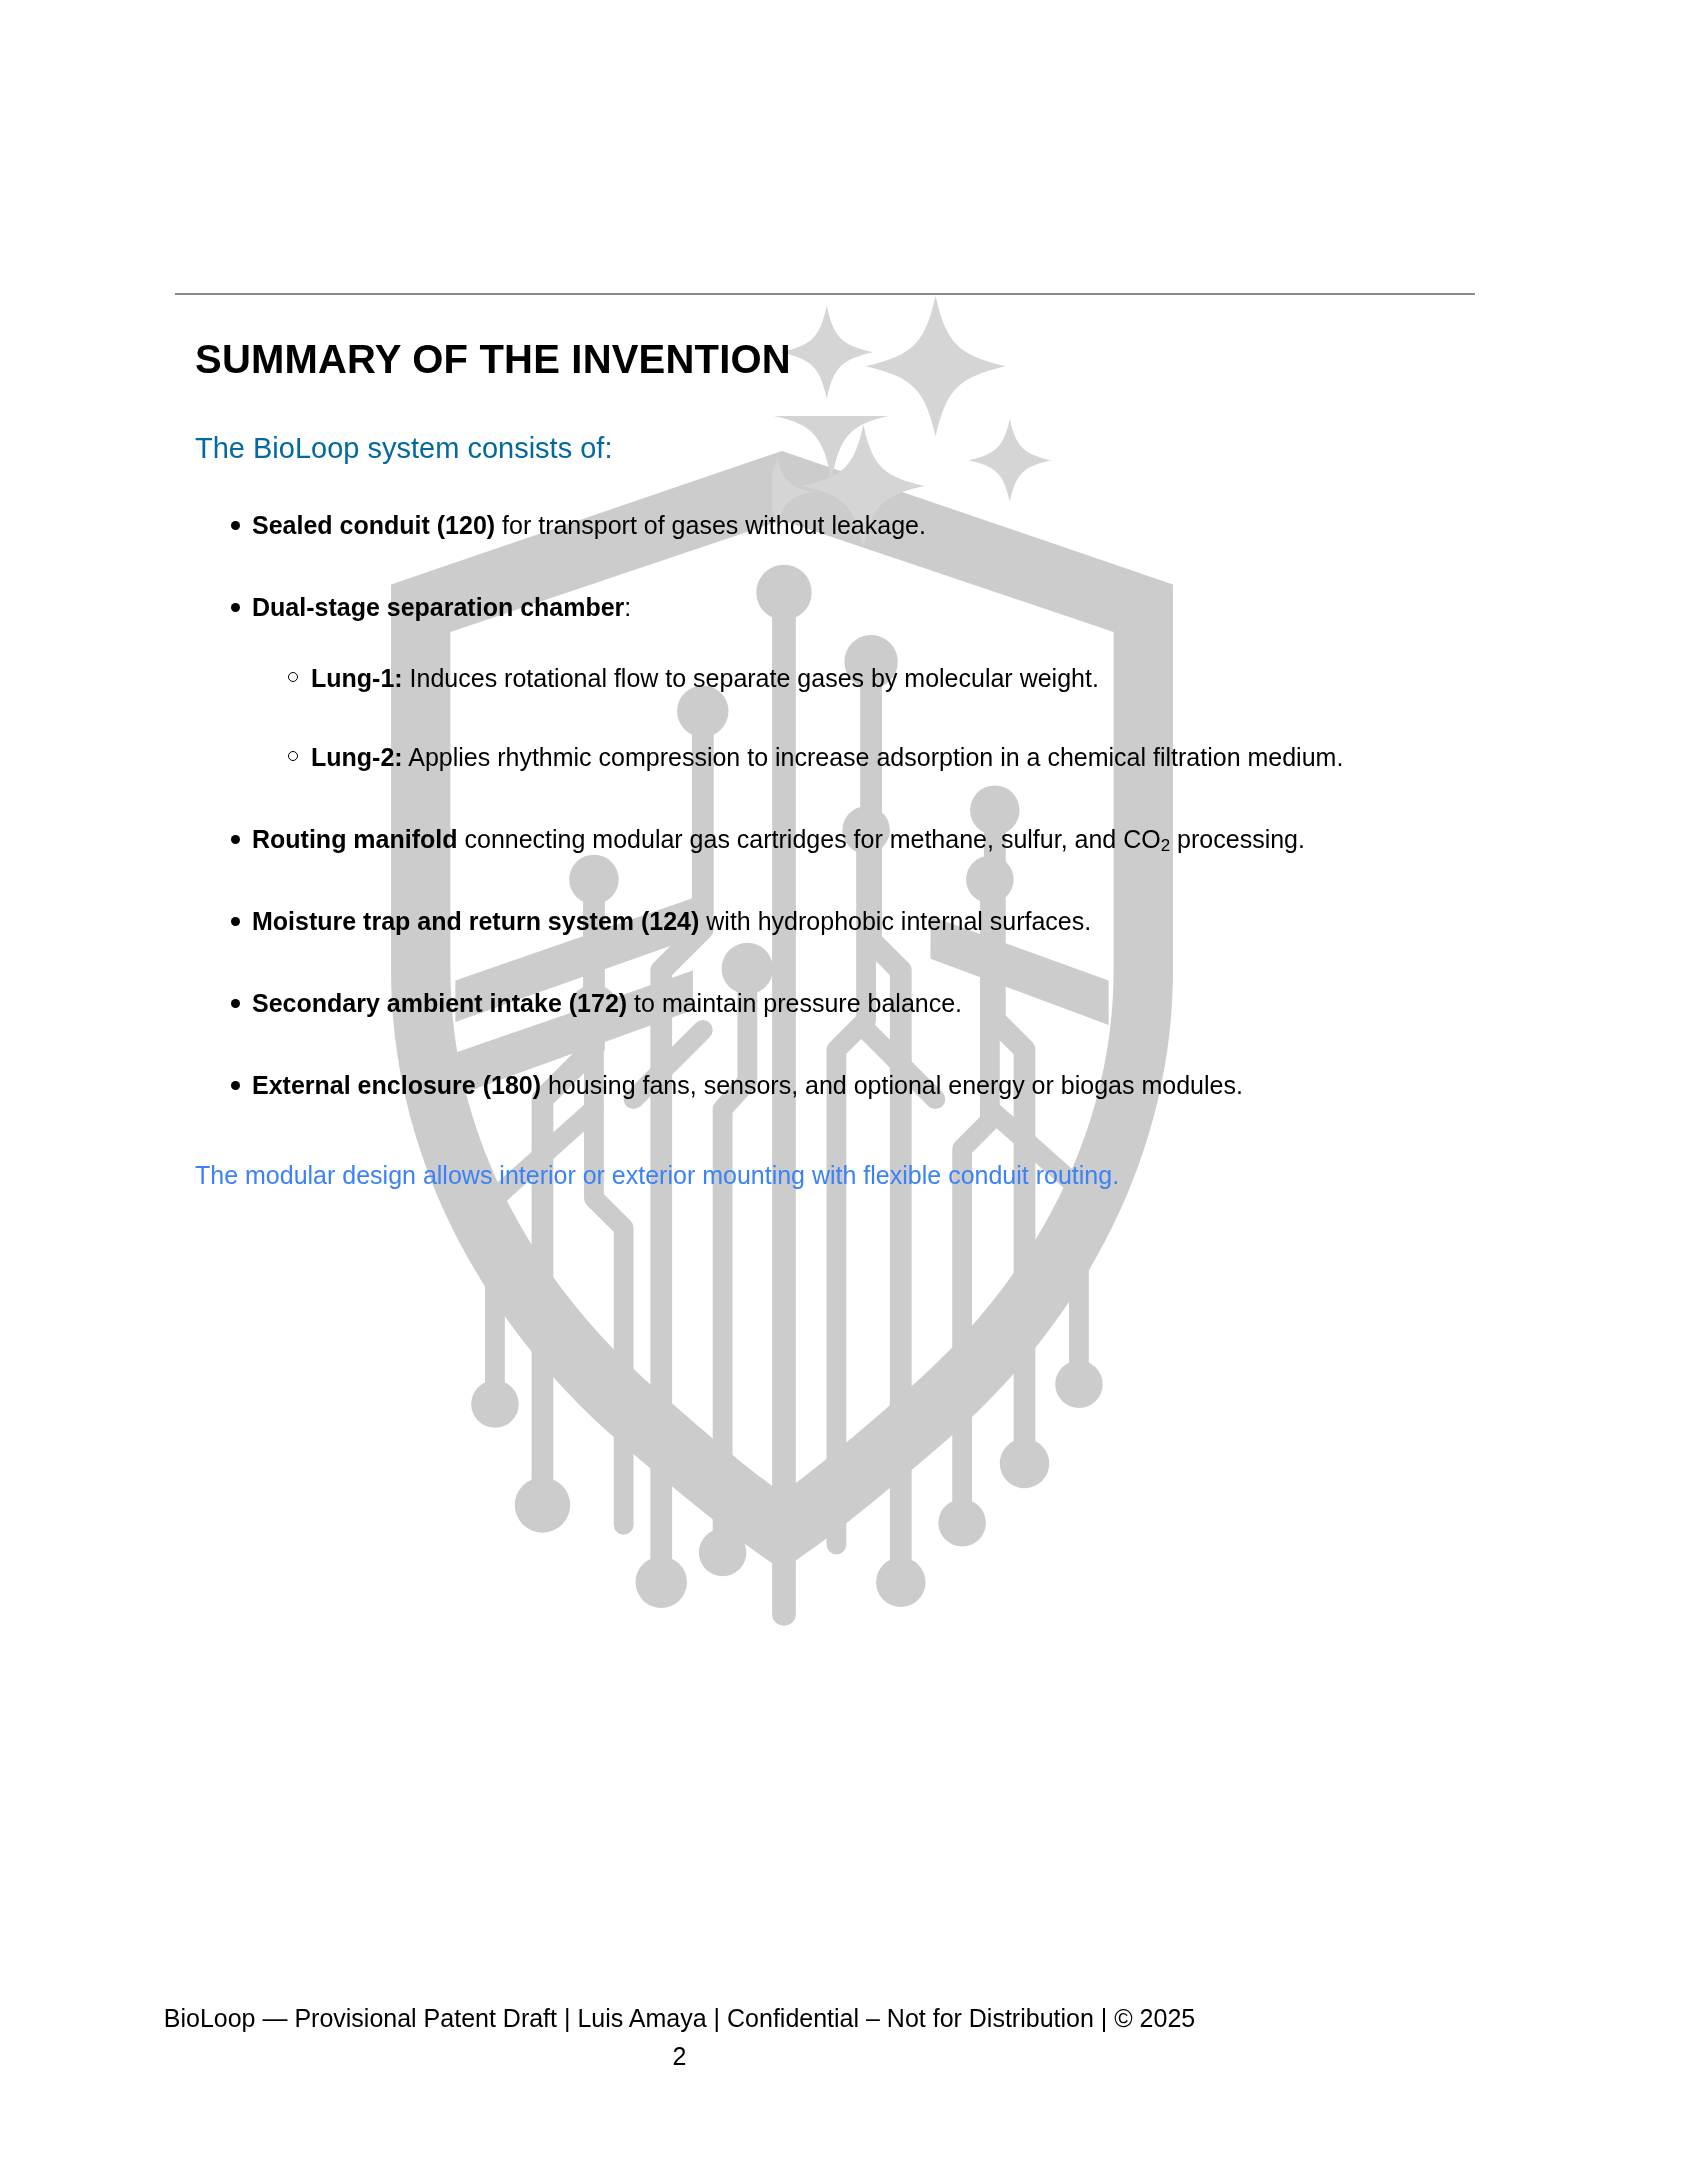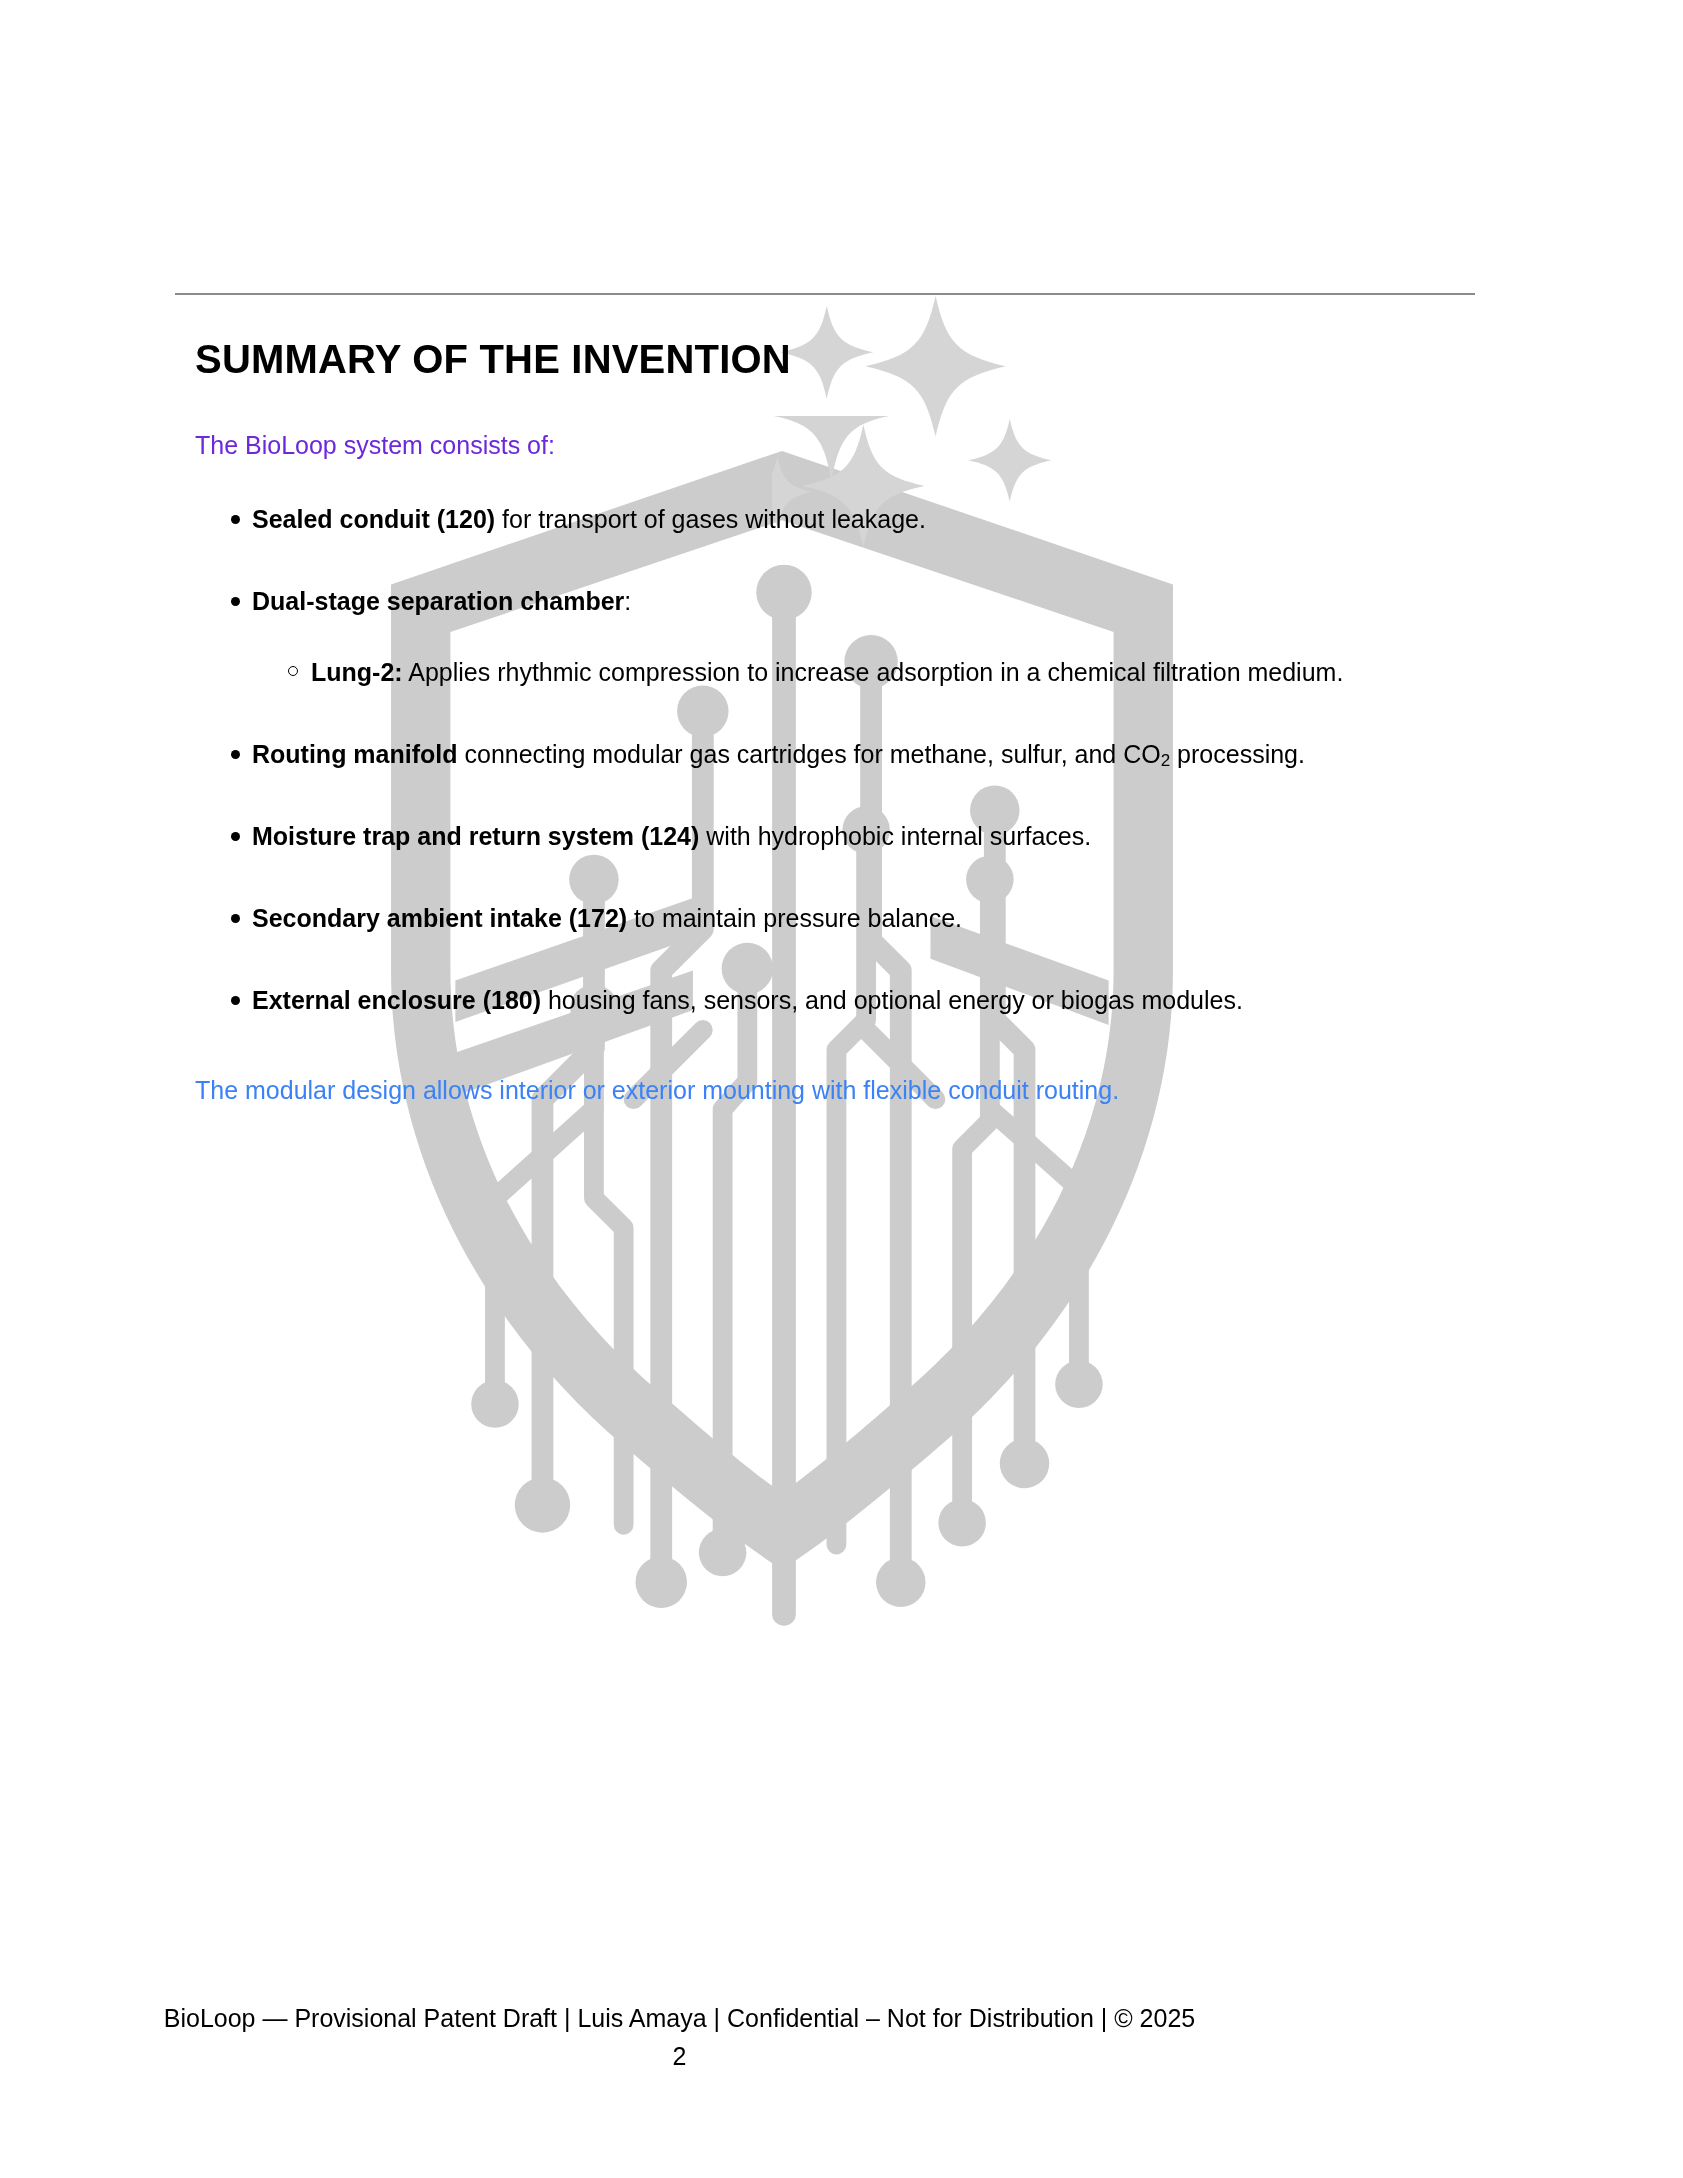--- a/index.html
+++ b/index.html
@@ -58,24 +58,24 @@
   h1.page-title {
     font-size: 40px;
     font-weight: bold;
     letter-spacing: 0.2px;
     margin: 0 0 46px 0;
     line-height: 1.1;
     color: #000;
   }
 
   p.para {
-    font-size: 25px;
+    font-size: 29px;
     line-height: 1.45;
     margin: 0 0 38px 0;
-    color: #6d28d9;
+    color: #0369a1;
   }
 
   ul.lvl1 {
     list-style: none;
     margin: 0;
     padding: 0;
   }
   ul.lvl1 > li.bullet {
     position: relative;
     padding-left: 57px;
@@ -251,20 +251,23 @@
 
 
       <li class="bullet">
         <span class="b">Sealed conduit (120)</span><span> for transport of gases without leakage.</span>
       </li>
 
       <li class="bullet tight">
         <span class="b">Dual-stage separation chamber</span><span>:</span>
         <ul class="lvl2">
           <li class="subbullet">
+            <span class="b">Lung-1:</span><span> Induces rotational flow to separate gases by molecular weight.</span>
+          </li>
+          <li class="subbullet">
             <span class="b">Lung-2:</span><span> Applies rhythmic compression to increase adsorption in a chemical filtration medium.</span>
           </li>
         </ul>
       </li>
 
       <li class="bullet">
         <span class="b">Routing manifold</span><span> connecting modular gas cartridges for methane, sulfur, and CO</span><sub class="sub2">2</sub><span> processing.</span>
       </li>
 
       <li class="bullet">

